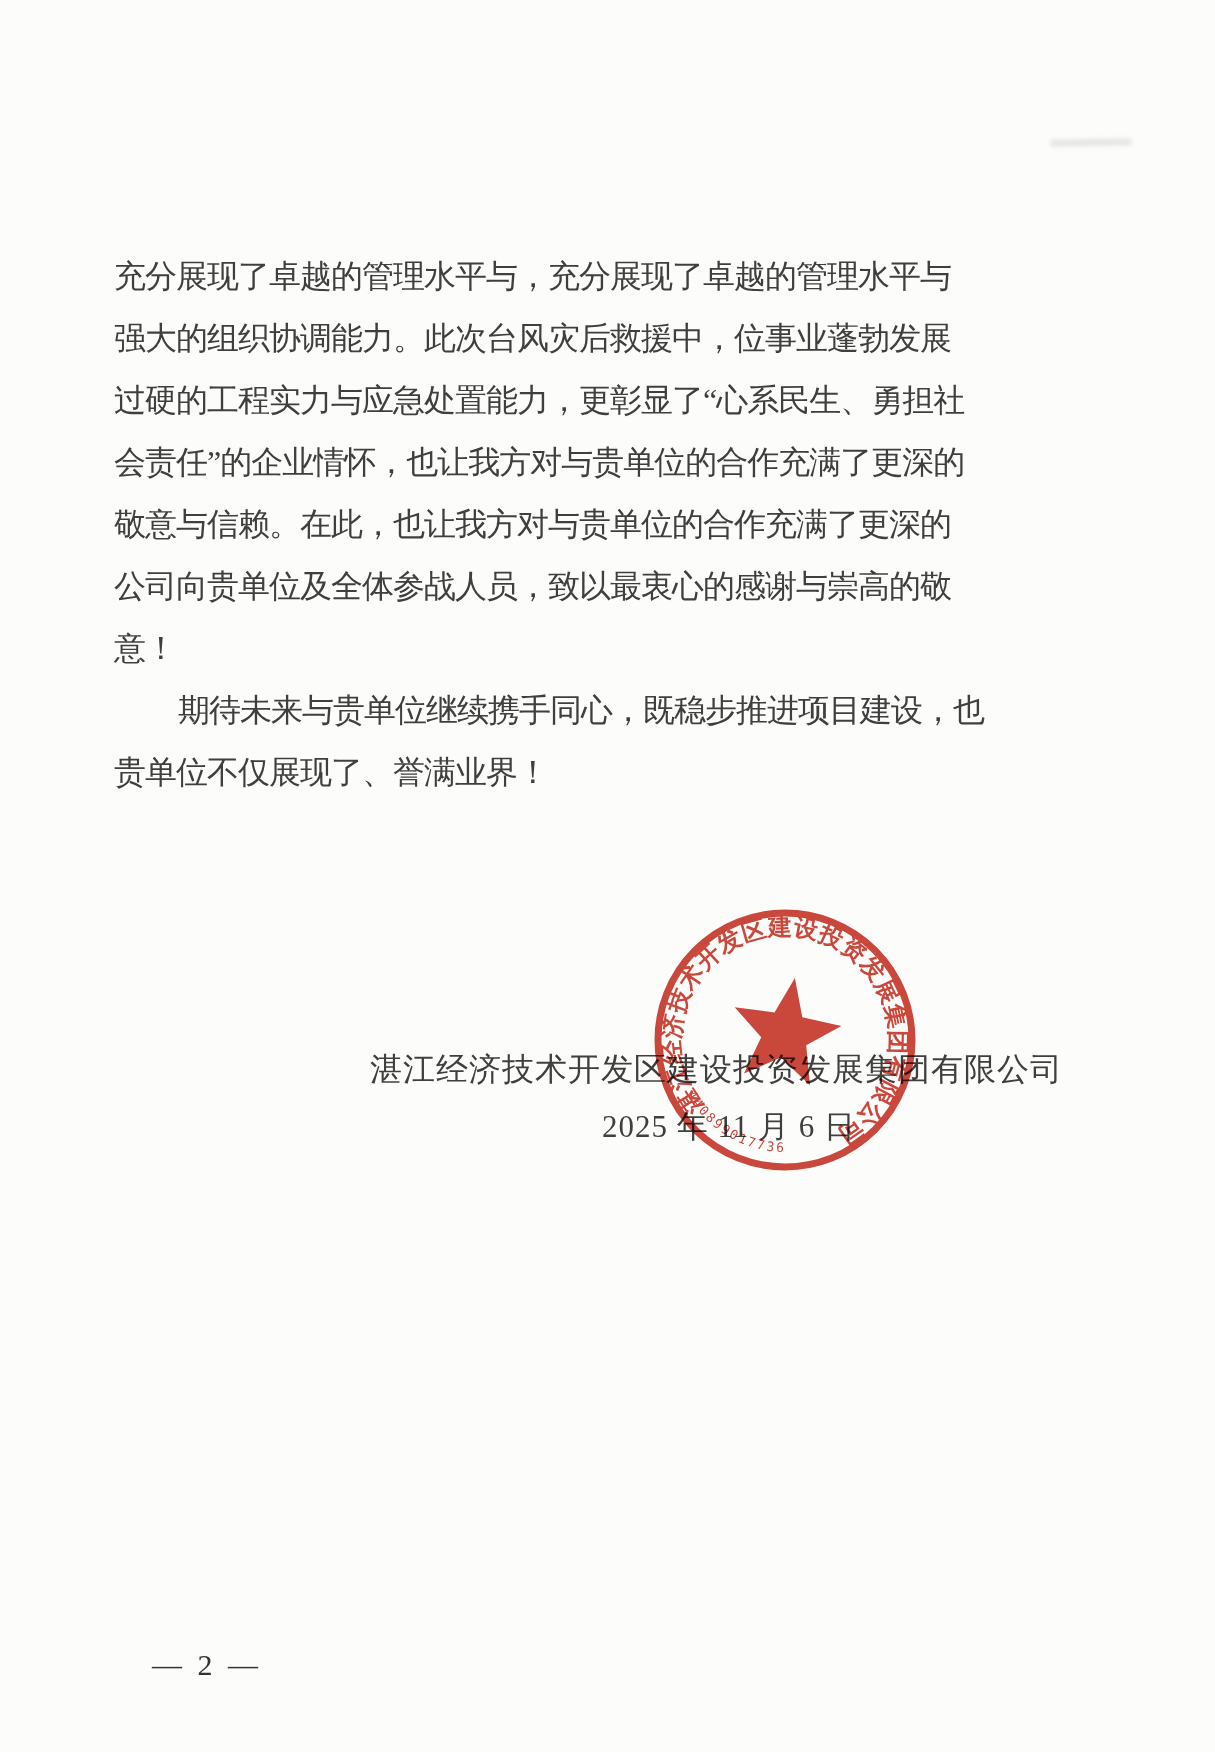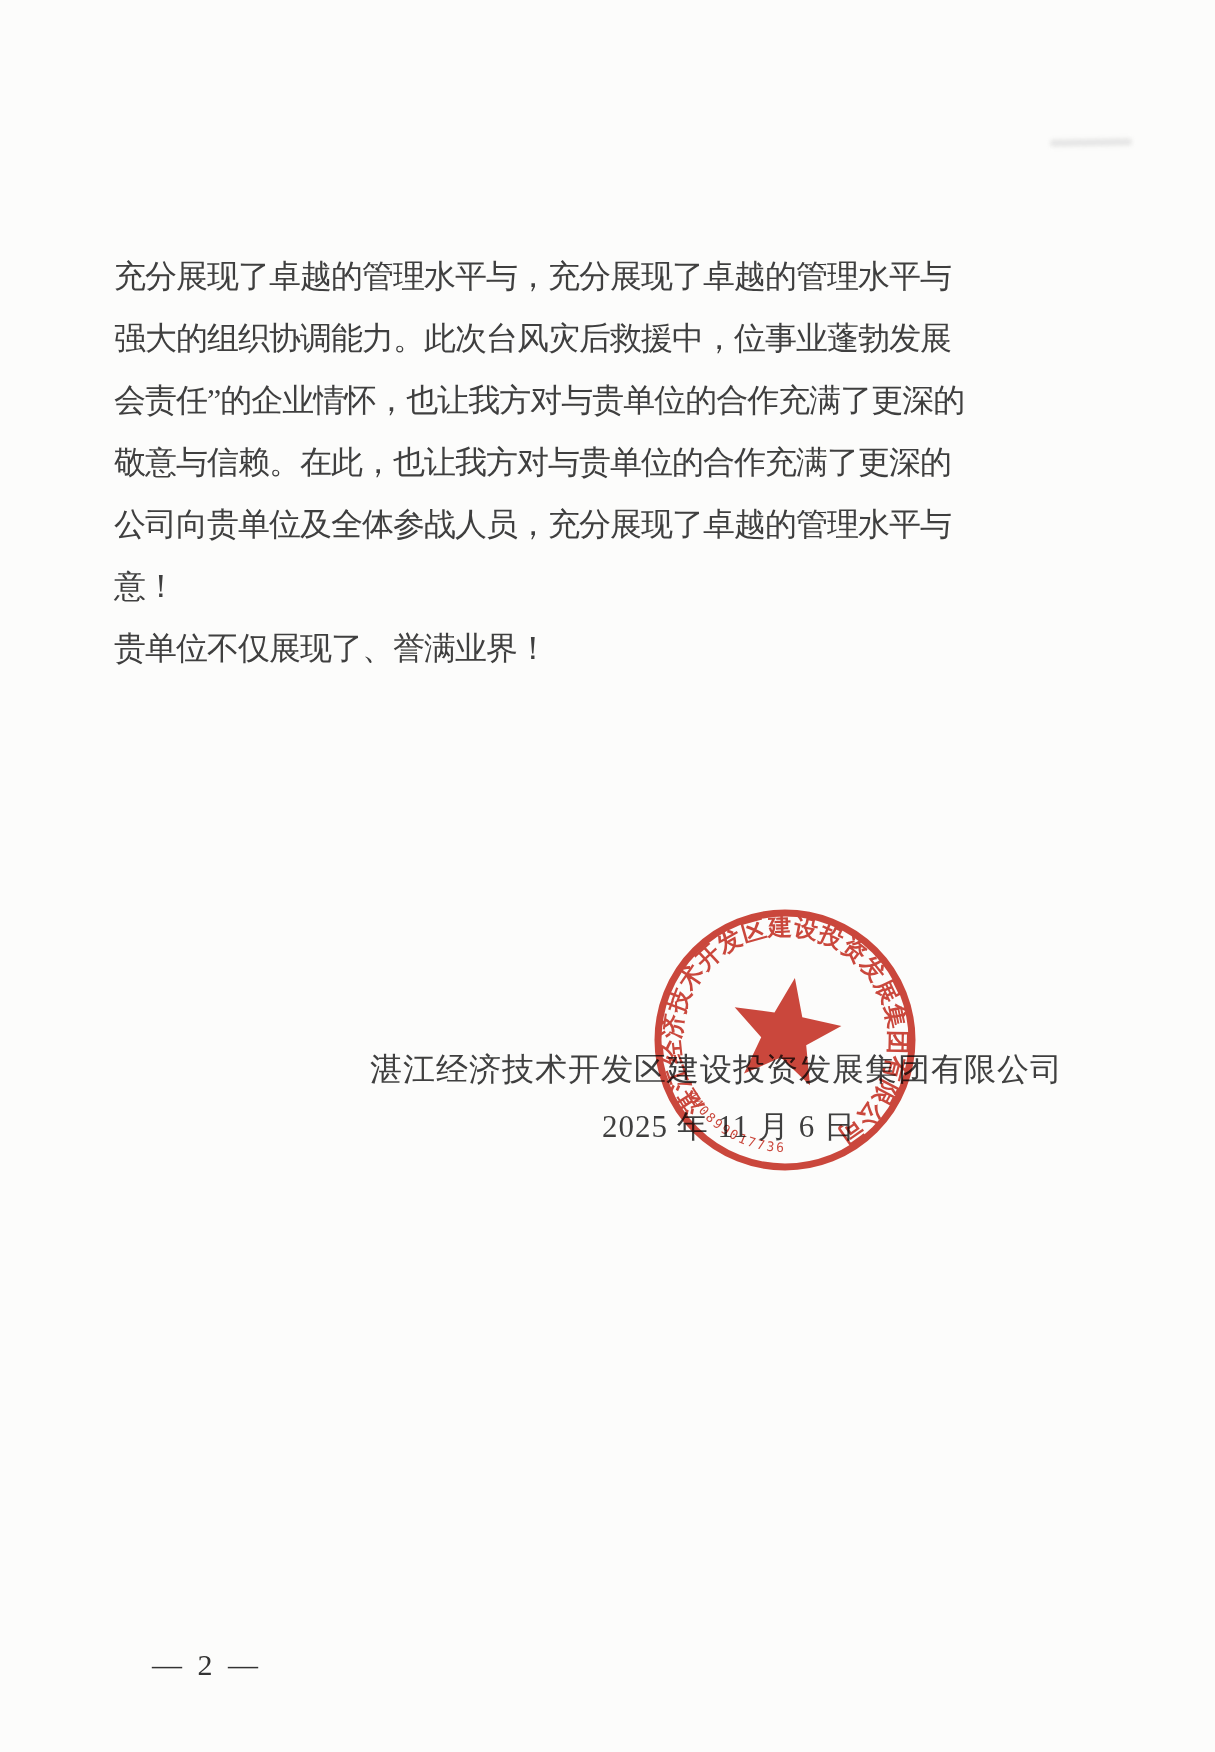--- a/index.html
+++ b/index.html
@@ -62,24 +62,26 @@
 </head>
 <body>
 
 <div class="page">
 
   <div class="scan-smudge"></div>
 
   <div class="body-text">
       <div class="body-line">充分展现了卓越的管理水平与，充分展现了卓越的管理水平与</div>
       <div class="body-line">强大的组织协调能力。此次台风灾后救援中，位事业蓬勃发展</div>
+      <div class="body-line">过硬的工程实力与应急处置能力，更彰显了“心系民生、勇担社</div>
       <div class="body-line">会责任”的企业情怀，也让我方对与贵单位的合作充满了更深的</div>
       <div class="body-line">敬意与信赖。在此，也让我方对与贵单位的合作充满了更深的</div>
-      <div class="body-line">公司向贵单位及全体参战人员，充分展现了卓越的管理水平与</div>
+      <div class="body-line">公司向贵单位及全体参战人员，致以最衷心的感谢与崇高的敬</div>
       <div class="body-line">意！</div>
+      <div class="body-line indent">期待未来与贵单位继续携手同心，既稳步推进项目建设，也</div>
       <div class="body-line">贵单位不仅展现了、誉满业界！</div>
     </div>
 
   <div class="signature-company">湛江经济技术开发区建设投资发展集团有限公司</div>
 
   <div class="signature-date">2025 年 11 月 6 日</div>
 
   <svg class="seal" viewBox="0 0 280 280" xmlns="http://www.w3.org/2000/svg" aria-hidden="true">
     <defs>
       <path id="ringPath" d="M140,245 A105,105 0 1,1 140,35 A105,105 0 1,1 140,245"></path>

